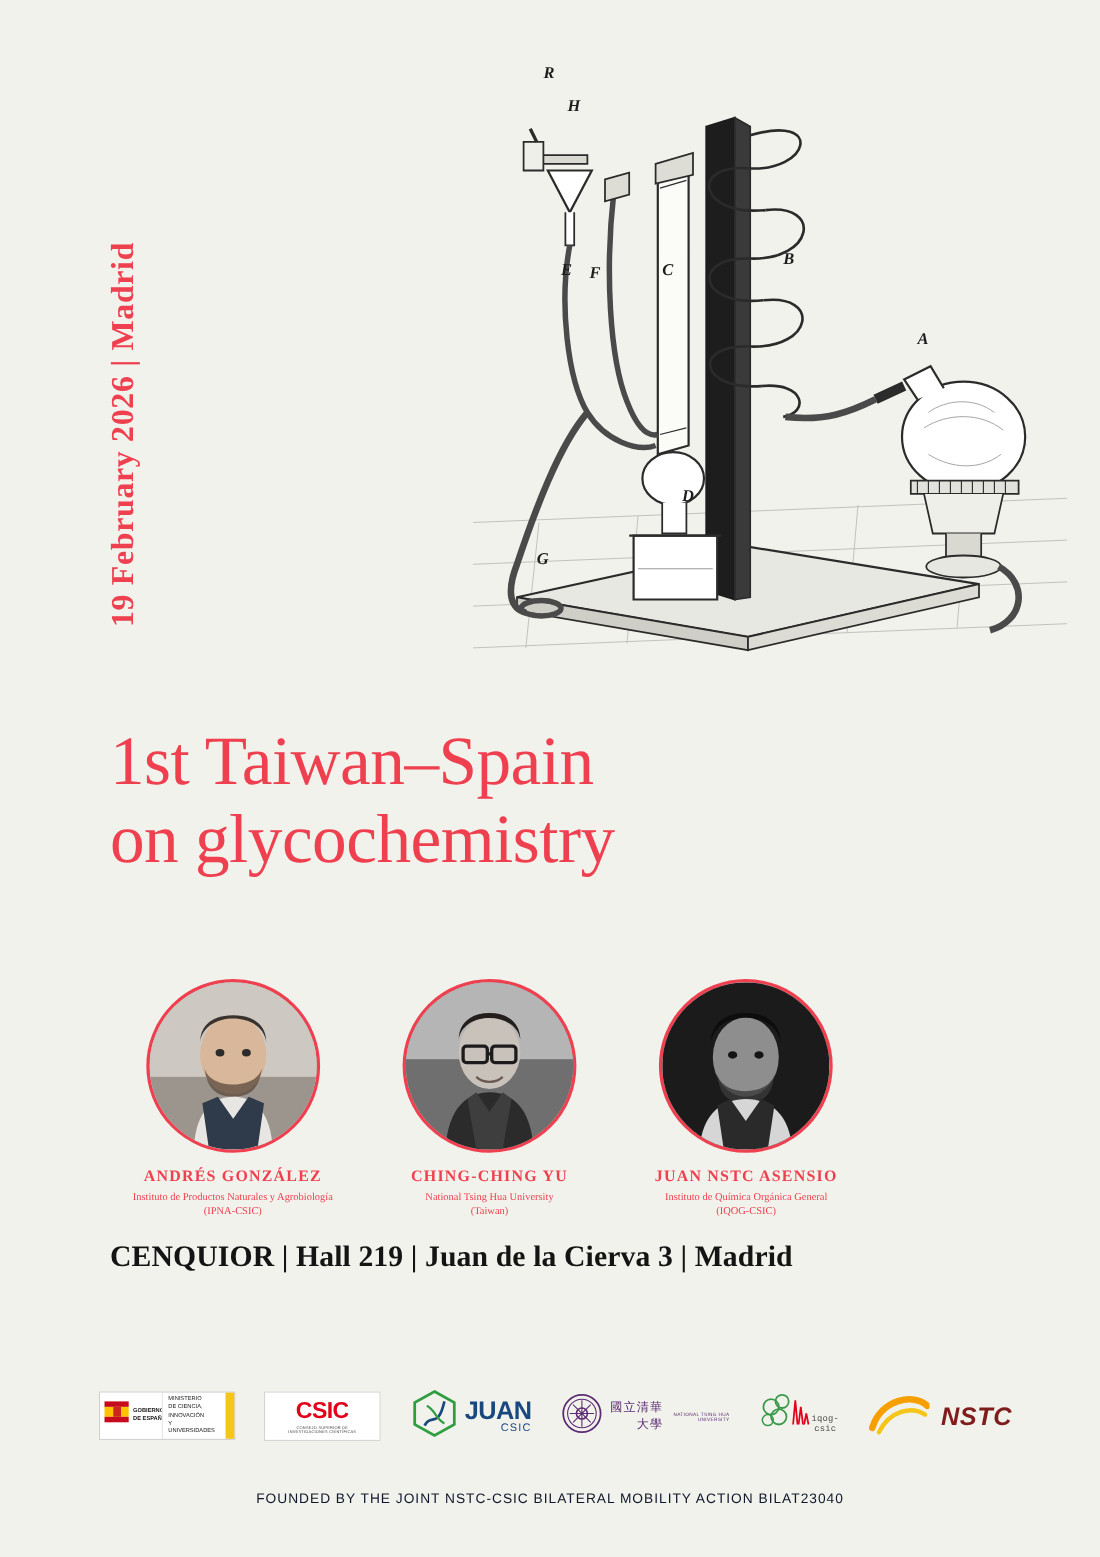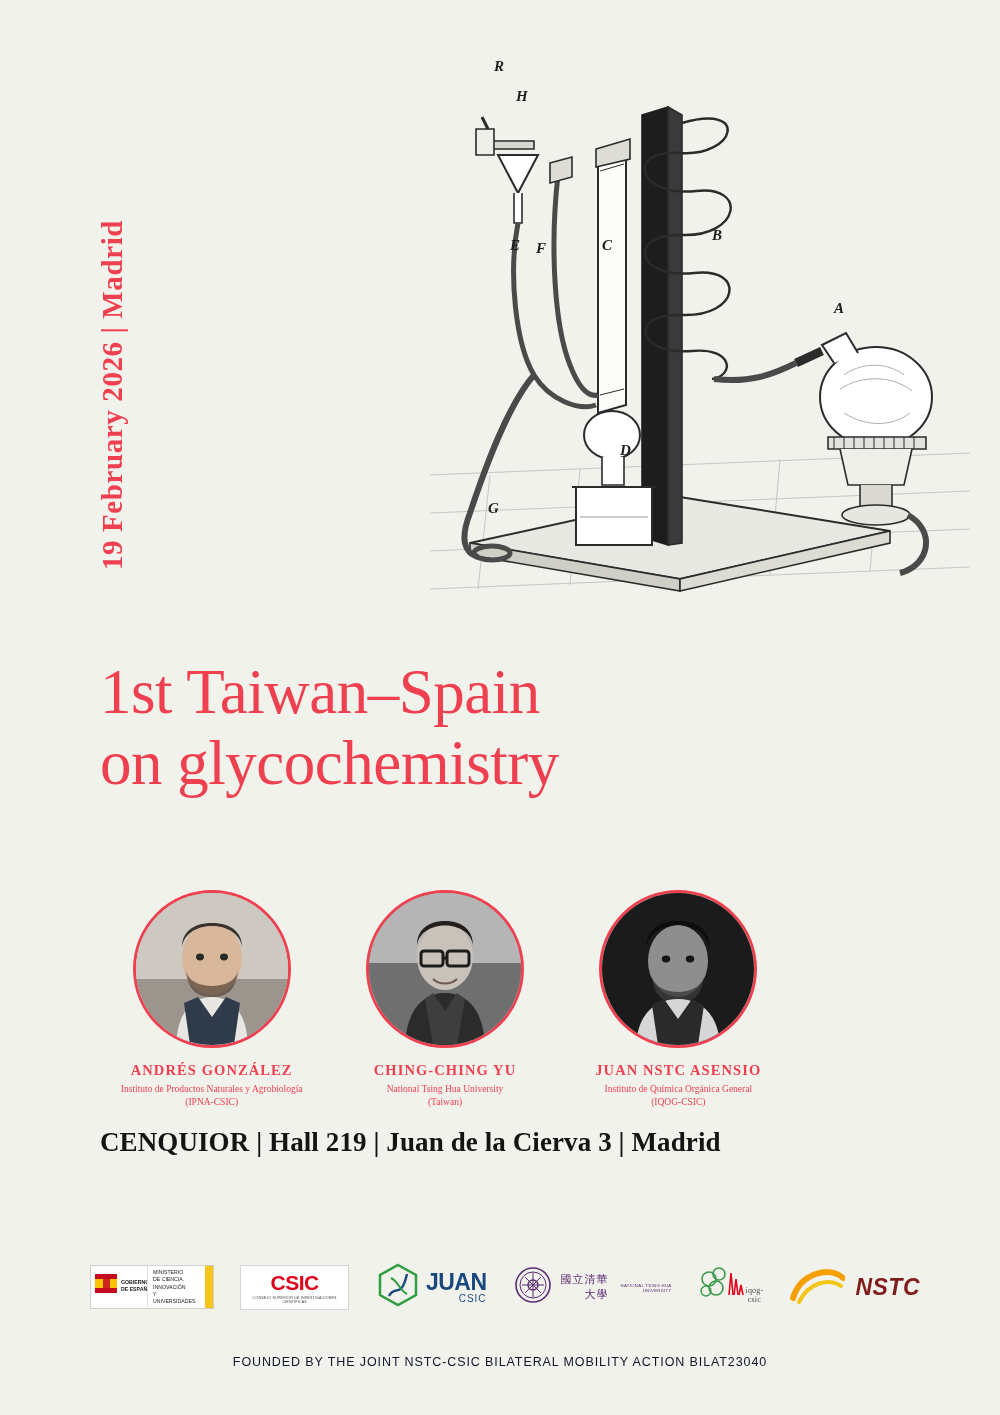--- a/index.html
+++ b/index.html
@@ -201,21 +201,21 @@
     font-family: "Liberation Sans", sans-serif;
     font-size: 4.3px;
     color: #5b2b73;
     letter-spacing: .3px;
     margin-top: 2px;
   }
 
   
   .iqog { text-align: center; }
   .iqog-sub {
-    font-family: Liberation Serif, serif;
+    font-family: Liberation Mono, monospace;
     font-size: 8px;
     color: #4b4b4b;
     margin-top: 15px;
     letter-spacing: .2px;
   }
 
   
   .nstc-word {
     font-family: "Liberation Sans", sans-serif;
     font-weight: bold;

